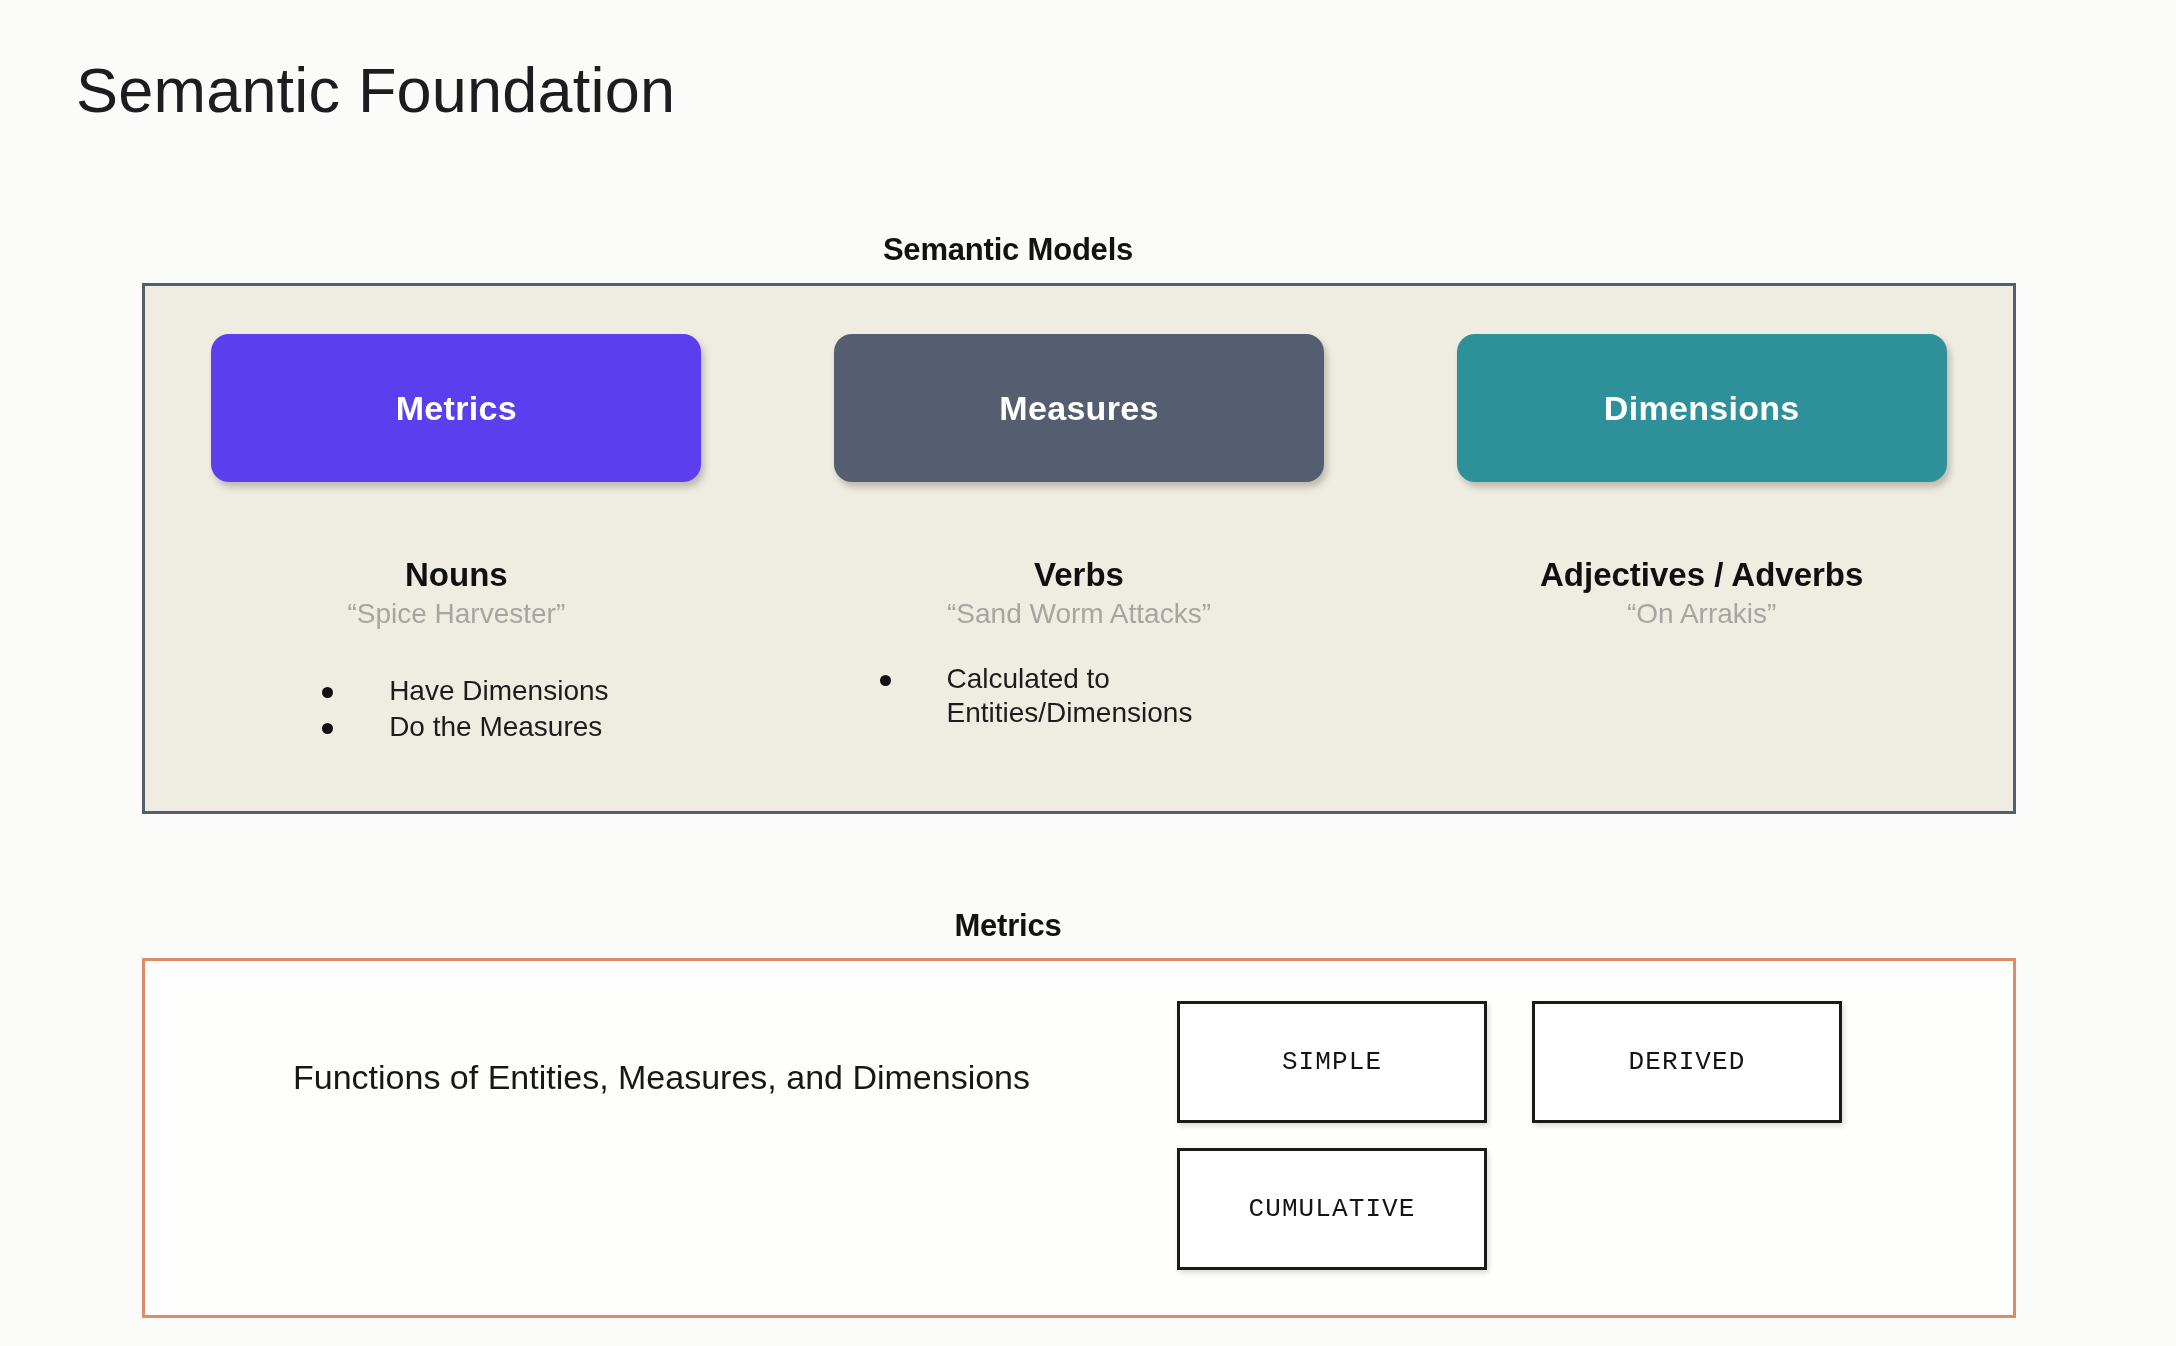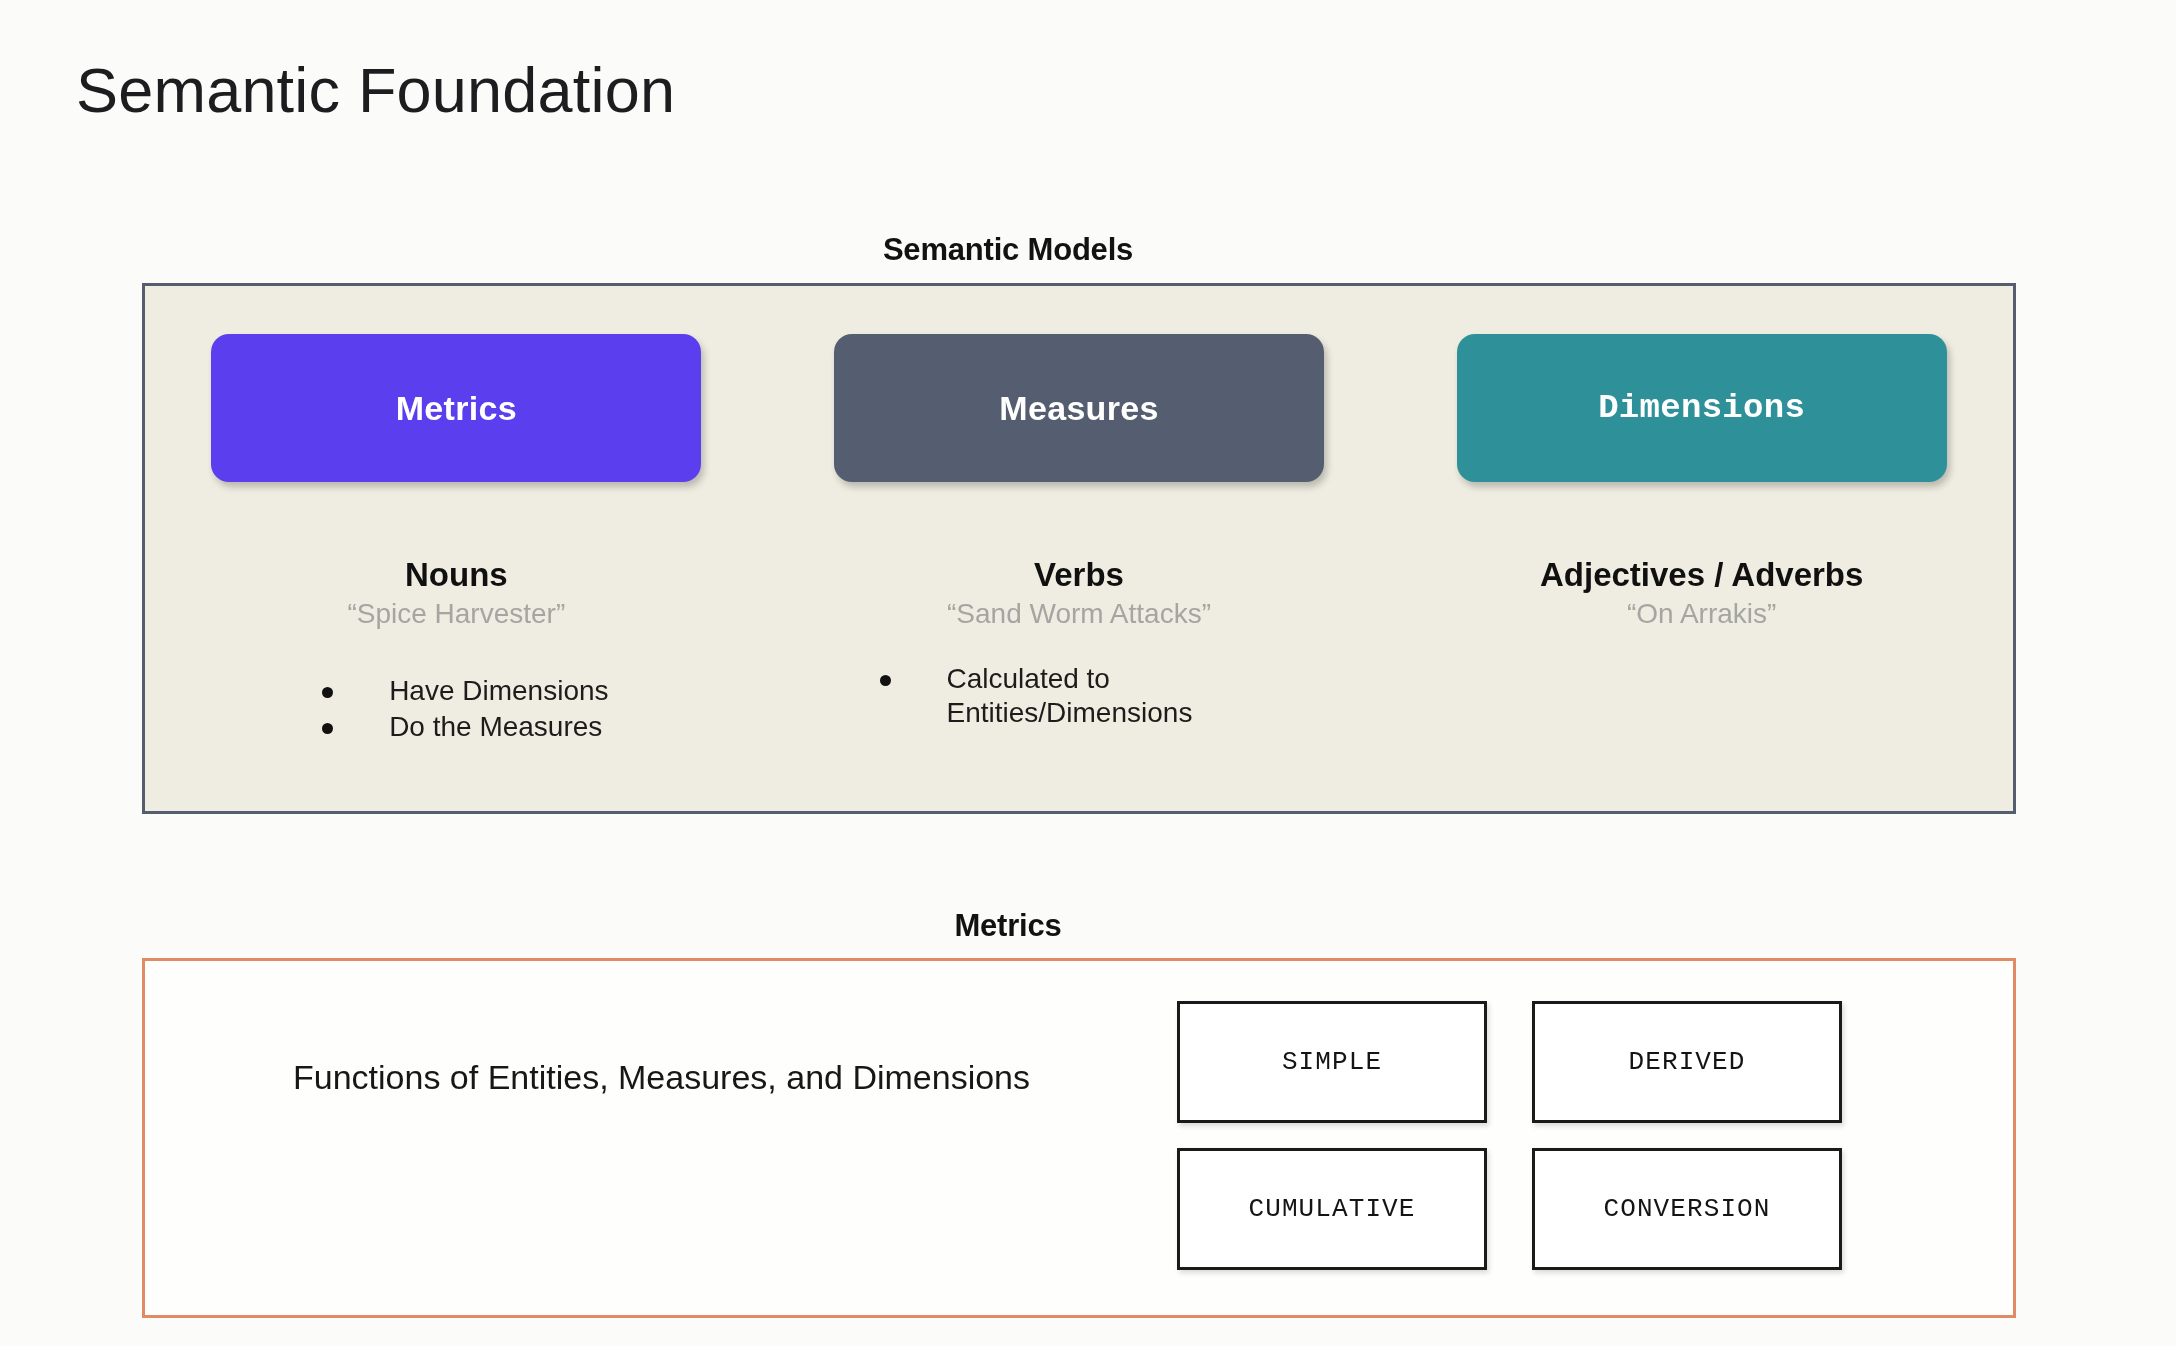--- a/index.html
+++ b/index.html
@@ -80,21 +80,21 @@
     justify-content: center;
     color: #ffffff;
     font-size: 34px;
     font-weight: 700;
     letter-spacing: 0.3px;
     box-shadow: 3px 5px 7px rgba(0,0,0,0.22);
     box-sizing: border-box;
   }
   .chip-entities   { background: #5b3fee; }
   .chip-measures   { background: #555e70; }
-  .chip-dimensions { background: #2e9099; font-family: Liberation Mono, monospace; }
+  .chip-dimensions { background: #2e9099; }
 
   .pos-label {
     margin-top: 75px;
     font-size: 33px;
     font-weight: 700;
     color: #101010;
     line-height: 1.1;
     text-align: center;
     white-space: nowrap;
   }
@@ -233,15 +233,14 @@
 
 <div class="section-caption caption-metrics">Metrics</div>
 
 <div class="metrics-panel">
   <div class="metrics-desc">Functions of Entities, Measures, and Dimensions</div>
 
   <div class="metrics-grid">
     <div class="metric-box">SIMPLE</div>
     <div class="metric-box">DERIVED</div>
     <div class="metric-box">CUMULATIVE</div>
-    <div class="metric-box">CONVERSION</div>
   </div>
 </div>
 
 </body></html>

